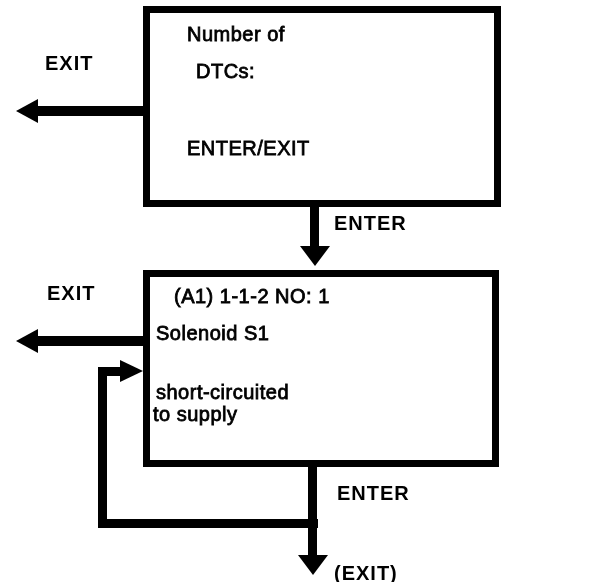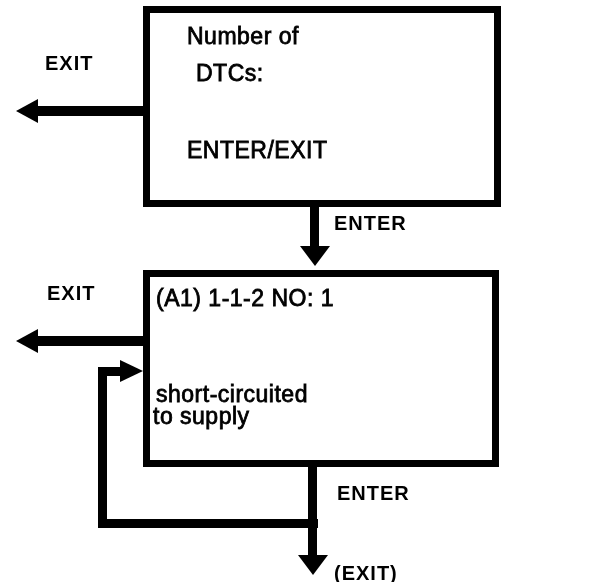--- a/index.html
+++ b/index.html
@@ -20,30 +20,30 @@
   .box {
     position: absolute;
     border: 7px solid #000000;
     box-sizing: border-box;
     background: #ffffff;
   }
   .box-top { left: 143px; top: 6px; width: 358px; height: 201px; }
   .box-bottom { left: 143px; top: 270px; width: 356px; height: 197px; }
   .box-text {
     position: absolute;
-    font-size: 23px;
+    font-size: 20px;
     font-weight: 400;
     letter-spacing: 0.5px;
     white-space: nowrap;
     -webkit-text-stroke: 0.8px #000000;
   }
   .tb1 { left: 37px; top: 10px; }
   .tb2 { left: 46px; top: 47px; }
   .tb3 { left: 37px; top: 124px; }
-  .bb1 { left: 6px; top: 8px; text-align: right; }
+  .bb1 { left: 24px; top: 8px; text-align: right; }
   .bb2 { left: 6px; top: 45px; }
   .bb3 { left: 6px; top: 86px; margin-top: 18px; }
   .bb4 { left: 3px; top: 126px; }
   
   .label {
     position: absolute;
     font-size: 20px;
     font-weight: 700;
     letter-spacing: 1px;
     white-space: nowrap;
@@ -114,20 +114,21 @@
   <div class="seg enter-shaft"></div>
   <div class="head head-down enter-head"></div>
   <div class="label lbl-enter-mid">ENTER</div>
 
   <div class="label lbl-exit-bottom">EXIT</div>
   <div class="seg exit-bot-shaft"></div>
   <div class="head head-left exit-bot-head"></div>
 
   <div class="box box-bottom">
     <div class="box-text bb1">(A1) 1-1-2 NO: 1</div>
+    <div class="box-text bb2">Solenoid S1</div>
     <div class="box-text bb3">short-circuited</div>
     <div class="box-text bb4">to supply</div>
   </div>
 
   <div class="head head-right loop-head"></div>
   <div class="seg loop-seg-in"></div>
   <div class="seg loop-seg-v"></div>
   <div class="seg loop-seg-b"></div>
 
   <div class="seg down-shaft"></div>

